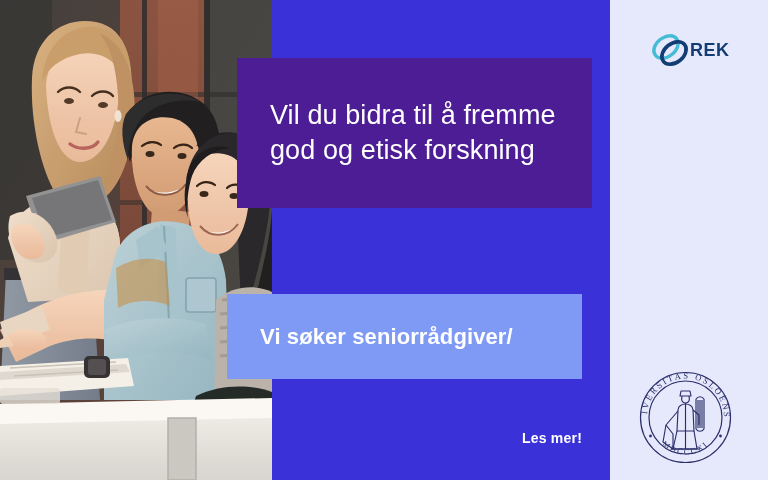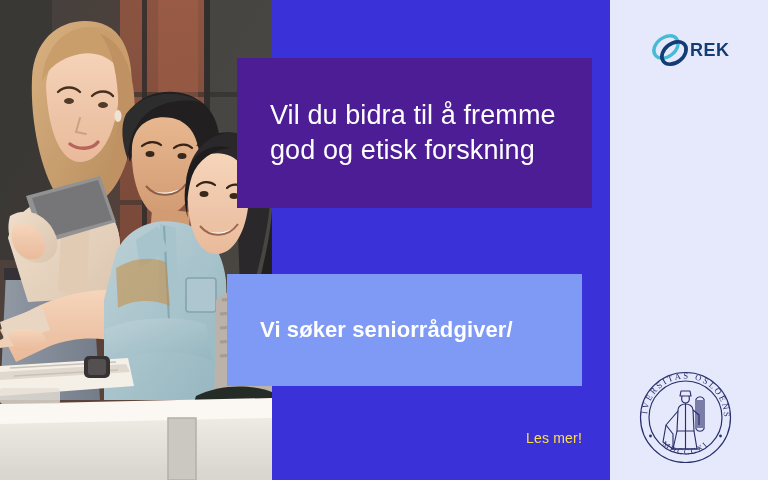--- a/index.html
+++ b/index.html
@@ -76,43 +76,43 @@
     color:#ffffff;
     font-size:27px;
     line-height:1.30;
     font-weight:400;
     padding:0 0 0 33px;
     letter-spacing:0.1px;
   }
 
   .job-box {
     position:absolute;
-    left:227px; top:274px;
-    width:355px; height:112px;
+    left:227px; top:294px;
+    width:355px; height:85px;
     background:#7f9af4;
     display:flex;
     align-items:center;
   }
   .job-box .txt {
     color:#ffffff;
     font-size:22px;
     line-height:1.34;
     font-weight:bold;
     padding:0 0 0 33px;
     letter-spacing:0.1px;
   }
 
   .cta {
     position:absolute;
     left:380px; top:430px;
     width:202px;
     text-align:right;
-    color:#fde047;
+    color:#ffffff;
     font-size:14px;
-    font-weight:normal;
+    font-weight:bold;
     letter-spacing:0.2px;
   }
 </style>
 </head>
 <body>
 
 <div class="banner">
 
   <div class="photo">
     <svg viewBox="0 0 272 480" preserveAspectRatio="xMidYMid slice" aria-hidden="true">

